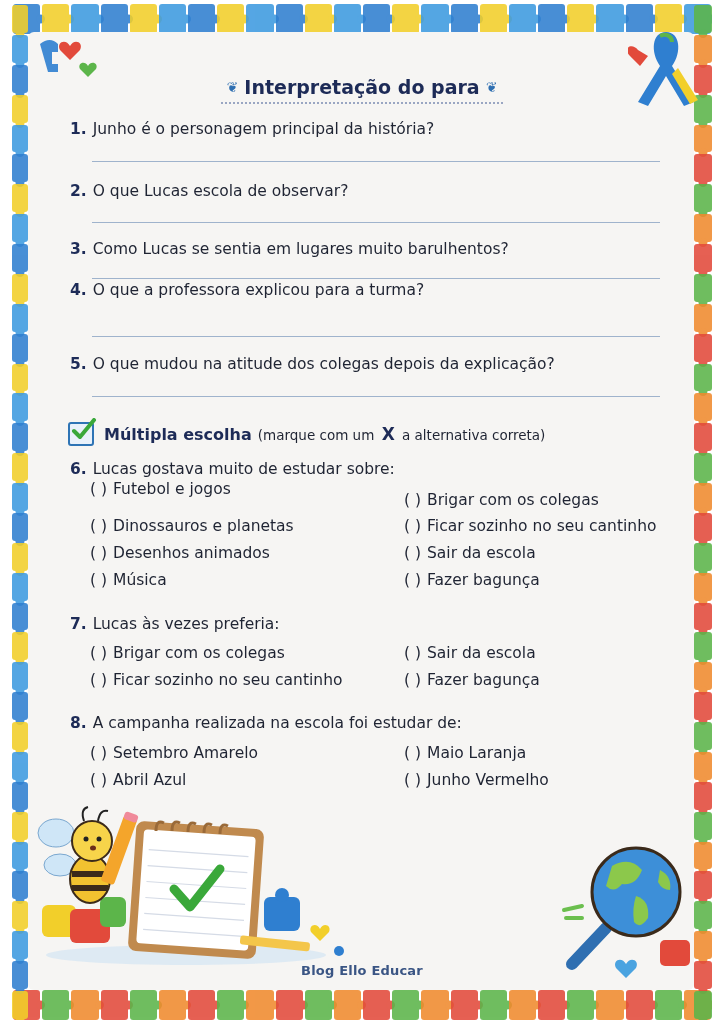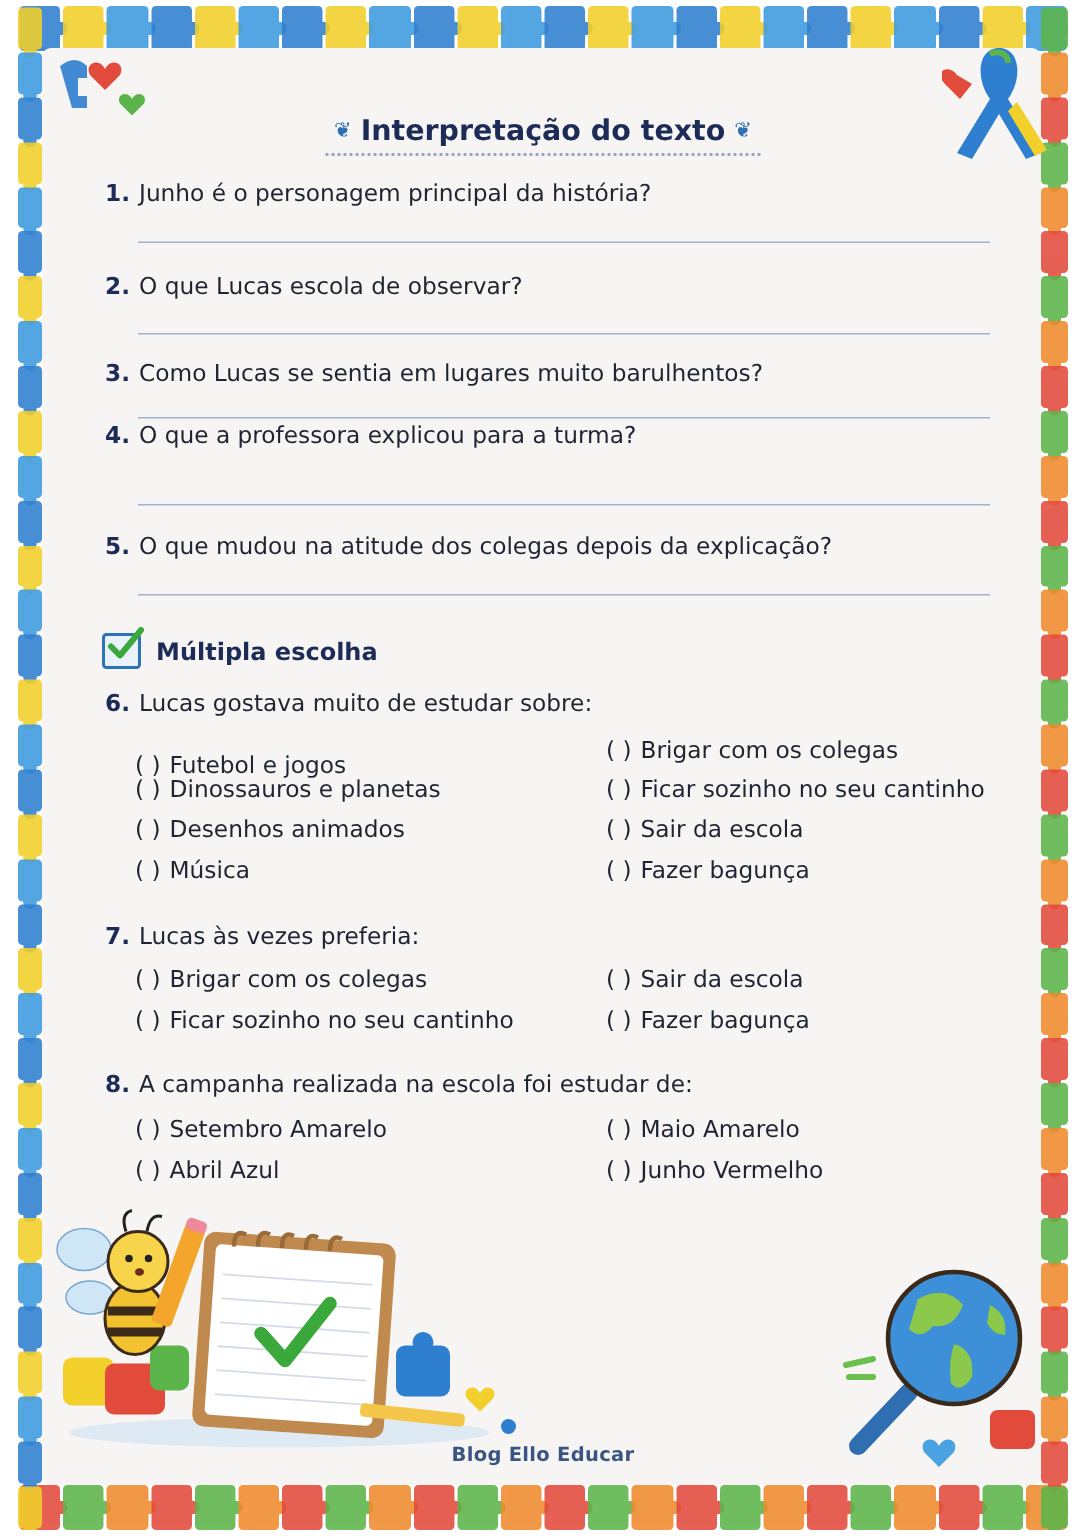--- a/index.html
+++ b/index.html
@@ -196,21 +196,21 @@
 
 <svg class="illus" style="left:628px;top:24px" width="74" height="86" viewBox="0 0 74 86">
   <path d="M10 26 c-6 -8 -16 -2 -8 6 l10 10 l8 -10z" fill="#e24a3b"></path>
   <path d="M38 8 c-14 0 -16 20 -6 34 l-22 36 l10 4 l18 -30 l18 30 l10 -4 l-22 -36 c10 -14 8 -34 -6 -34z" fill="#2f7fd0"></path>
   <path d="M44 50 l18 30 l8 -4 l-20 -32z" fill="#f2cf2a"></path>
   <path d="M32 12 c6 -3 12 0 12 6" stroke="#5cb54a" stroke-width="4" fill="none"></path>
 </svg>
 
 <div class="title-wrap">
   <span class="title">
-    <span class="leaf">❦</span><span>Interpretação do texto</span><span class="leaf">❦</span>
+    <span class="leaf">❦</span><span>Interpretação do para</span><span class="leaf">❦</span>
   </span>
 </div>
 
 <div class="q" style="top:120px">
   <span class="num">1.</span><span>Junho é o personagem principal da história?</span>
 </div>
 <div class="answer-line" style="top:161px"></div>
 
 <div class="q" style="top:182px">
   <span class="num">2.</span><span>O que Lucas escola de observar?</span>
@@ -232,26 +232,31 @@
 </div>
 <div class="answer-line" style="top:396px"></div>
 
 <div class="mc-head">
   <span class="check-box">
     <svg width="26" height="24" viewBox="0 0 26 24">
         <path d="M3 13 l6 6 l14 -17" stroke="#3aa83a" stroke-width="4" fill="none" stroke-linecap="round" stroke-linejoin="round"></path>
       </svg>
   </span>
   <span class="mc-title">Múltipla escolha</span>
+  <span class="mc-note">
+    <span>(marque com um</span>
+    <span class="x">X</span>
+    <span>a alternativa correta)</span>
+  </span>
 </div>
 
 <div class="q" style="top:460px">
   <span class="num">6.</span><span>Lucas gostava muito de estudar sobre:</span>
 </div>
-<div class="opt" style="left:90px;top:501px"><span class="paren">( )</span><span>Futebol e jogos</span></div>
+<div class="opt" style="left:90px;top:480px"><span class="paren">( )</span><span>Futebol e jogos</span></div>
 <div class="opt" style="left:90px;top:517px"><span class="paren">( )</span><span>Dinossauros e planetas</span></div>
 <div class="opt" style="left:90px;top:544px"><span class="paren">( )</span><span>Desenhos animados</span></div>
 <div class="opt" style="left:90px;top:571px"><span class="paren">( )</span><span>Música</span></div>
 <div class="opt" style="left:404px;top:491px"><span class="paren">( )</span><span>Brigar com os colegas</span></div>
 <div class="opt" style="left:404px;top:517px"><span class="paren">( )</span><span>Ficar sozinho no seu cantinho</span></div>
 <div class="opt" style="left:404px;top:544px"><span class="paren">( )</span><span>Sair da escola</span></div>
 <div class="opt" style="left:404px;top:571px"><span class="paren">( )</span><span>Fazer bagunça</span></div>
 
 <div class="q" style="top:615px">
   <span class="num">7.</span><span>Lucas às vezes preferia:</span>
@@ -259,21 +264,21 @@
 <div class="opt" style="left:90px;top:644px"><span class="paren">( )</span><span>Brigar com os colegas</span></div>
 <div class="opt" style="left:90px;top:671px"><span class="paren">( )</span><span>Ficar sozinho no seu cantinho</span></div>
 <div class="opt" style="left:404px;top:644px"><span class="paren">( )</span><span>Sair da escola</span></div>
 <div class="opt" style="left:404px;top:671px"><span class="paren">( )</span><span>Fazer bagunça</span></div>
 
 <div class="q" style="top:714px">
   <span class="num">8.</span><span>A campanha realizada na escola foi estudar de:</span>
 </div>
 <div class="opt" style="left:90px;top:744px"><span class="paren">( )</span><span>Setembro Amarelo</span></div>
 <div class="opt" style="left:90px;top:771px"><span class="paren">( )</span><span>Abril Azul</span></div>
-<div class="opt" style="left:404px;top:744px"><span class="paren">( )</span><span>Maio Amarelo</span></div>
+<div class="opt" style="left:404px;top:744px"><span class="paren">( )</span><span>Maio Laranja</span></div>
 <div class="opt" style="left:404px;top:771px"><span class="paren">( )</span><span>Junho Vermelho</span></div>
 
 <svg class="illus" style="left:36px;top:805px" width="310" height="160" viewBox="0 0 310 160">
   <ellipse cx="150" cy="150" rx="140" ry="10" fill="#cfe2f3" opacity=".6"></ellipse>
 
   <rect x="6" y="100" width="34" height="32" rx="6" fill="#f2cf2a"></rect>
   <rect x="34" y="104" width="40" height="34" rx="6" fill="#e24a3b"></rect>
   <rect x="64" y="92" width="26" height="30" rx="6" fill="#5cb54a"></rect>
 
   <ellipse cx="20" cy="28" rx="18" ry="14" fill="#cfe6f7" stroke="#7aa7cf"></ellipse>

